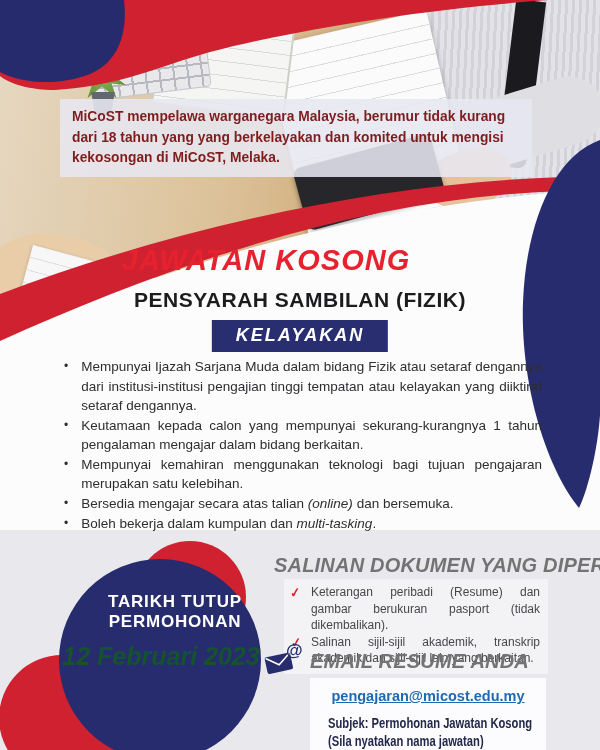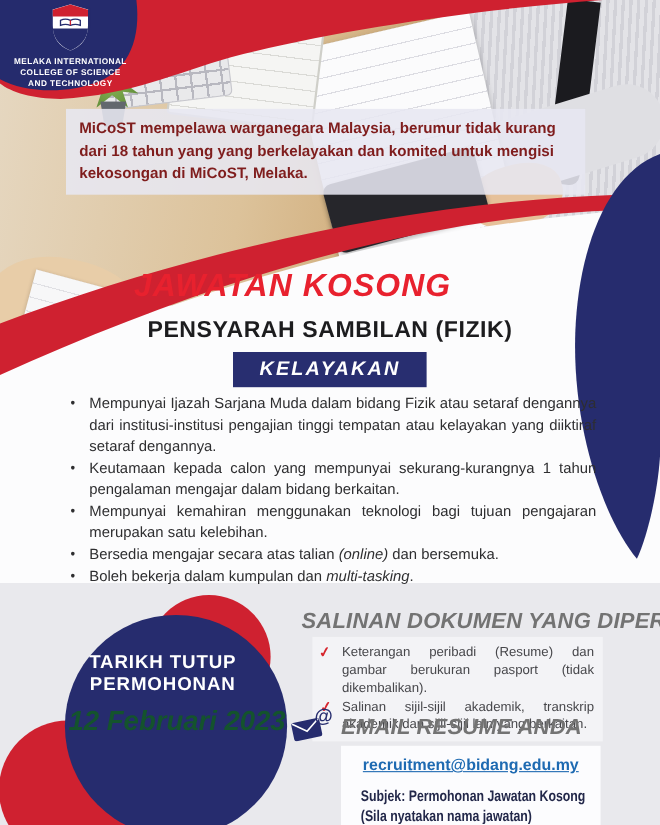--- a/index.html
+++ b/index.html
@@ -63,21 +63,21 @@
          color:#1c1c1e;letter-spacing:.5px;}
   .badge{left:50%;top:320px;transform:translateX(-50%);background:#282e70;color:#fff;
          font-size:18px;font-weight:bold;font-style:italic;letter-spacing:2px;
          padding:5px 24px 6px;white-space:nowrap;text-align:right;}
   .reqs{left:58px;top:357px;width:484px;}
   .reqs ul{margin:0;padding:0;list-style:none;}
   .reqs li{display:flex;gap:13px;font-size:13.5px;color:#2e2e30;line-height:1.45;}
   .reqs .b{flex:0 0 auto;padding-left:6px;font-size:12px;padding-top:1px;}
   .reqs p{margin:0;text-align:justify;}
 
-  .closing-label{left:48px;top:592px;width:200px;text-align:center;color:#fff;
+  .closing-label{left:75px;top:592px;width:200px;text-align:center;color:#fff;
          font-weight:bold;font-size:17px;letter-spacing:.8px;line-height:1.2;}
   .closing-date{left:55px;top:642px;width:212px;text-align:center;color:#14532d;
          font-weight:bold;font-style:italic;font-size:25px;white-space:nowrap;}
 
   .docs{left:268px;top:546px;width:292px;}
   .sec-head{display:flex;align-items:flex-start;gap:6px;}
   .sec-title{font-size:20px;font-weight:bold;font-style:italic;color:#737373;
              padding-top:8px;letter-spacing:.2px;white-space:nowrap;}
   .doc-list{margin:2px 0 0 16px;background:#f3f3f6;padding:5px 8px 7px 8px;width:248px;}
   .doc-item{display:flex;gap:8px;font-size:12px;color:#47474b;line-height:1.38;}
@@ -117,34 +117,20 @@
     <path d="M0,294 C180,226 380,183 562,177 L564,191 C370,197 180,260 0,341 Z" fill="#cf2130"></path>
     <path d="M600,140 C553,157 526,224 523,302 C520,390 549,472 579,508 C589,487 598,446 600,415 Z" fill="#262c6e"></path>
     <path d="M0,0 L548,0 C440,8 310,26 210,52 C160,66 120,86 55,90 C30,90 10,84 0,76 Z" fill="#cf2130"></path>
     <path d="M0,0 L124,0 C128,34 118,62 90,74 C60,86 22,84 0,72 Z" fill="#252b6d"></path>
     <rect x="0" y="530" width="600" height="220" fill="#e9e9ed"></rect>
     <circle cx="190" cy="597" r="56" fill="#cf2130"></circle>
     <circle cx="62" cy="718" r="63" fill="#cf2130"></circle>
     <circle cx="160" cy="660" r="101" fill="#262c6e"></circle>
   </svg>
 
-  <div class="abs logo">
-    <svg width="40" height="46" viewBox="0 0 40 46">
-      <path d="M20,1 L37,6 V21 C37,35 29,42 20,45 C11,42 3,35 3,21 V6 Z" fill="#ffffff" stroke="#252b6d" stroke-width="2"></path>
-      <path d="M20,2 L36,6.8 V13 H4 V6.8 Z" fill="#cf2130"></path>
-      <path d="M4,24 C5,35 12,40.5 20,44 C28,40.5 35,35 36,24 Z" fill="#252b6d"></path>
-      <path d="M11,16.5 C14,15 17,15 20,16.5 C23,15 26,15 29,16.5 L29,21 C26,19.8 23,19.8 20,21 C17,19.8 14,19.8 11,21 Z" fill="#ffffff" stroke="#252b6d" stroke-width="1.2"></path>
-      <line x1="20" y1="16.5" x2="20" y2="21" stroke="#cf2130" stroke-width="1.2"></line>
-    </svg>
-    <div class="logo-text">
-      <div>MELAKA INTERNATIONAL</div>
-      <div>COLLEGE OF SCIENCE</div>
-      <div>AND TECHNOLOGY</div>
-    </div>
-  </div>
 
   <div class="layer intro">MiCoST mempelawa warganegara Malaysia, berumur tidak kurang dari 18 tahun yang yang berkelayakan dan komited untuk mengisi kekosongan di MiCoST, Melaka.</div>
 
   <div class="layer title">JAWATAN KOSONG</div>
   <div class="layer position">PENSYARAH SAMBILAN (FIZIK)</div>
   <div class="layer badge">KELAYAKAN</div>
 
   <div class="layer reqs">
     <ul>
       <li>
@@ -207,21 +193,21 @@
       <svg width="40" height="32" viewBox="0 0 40 32">
         <g transform="rotate(-12 14 22)">
           <rect x="2" y="13" width="26" height="17" rx="2" fill="#262c6e"></rect>
           <polyline points="3,14 15,23 27,14" fill="none" stroke="#ffffff" stroke-width="1.5"></polyline>
         </g>
         <text x="22" y="14" font-size="17" font-weight="bold" fill="#262c6e" font-family="Liberation Sans, sans-serif">@</text>
       </svg>
       <div class="sec-title">EMAIL RESUME ANDA</div>
     </div>
     <div class="email-box">
-      <a class="email-link">recruitment@bidang.edu.my</a>
+      <a class="email-link">pengajaran@micost.edu.my</a>
       <div class="subject">
         <div>Subjek: Permohonan Jawatan Kosong</div>
         <div>(Sila nyatakan nama jawatan)</div>
       </div>
     </div>
   </div>
 
 </div>
 
 </body></html>

